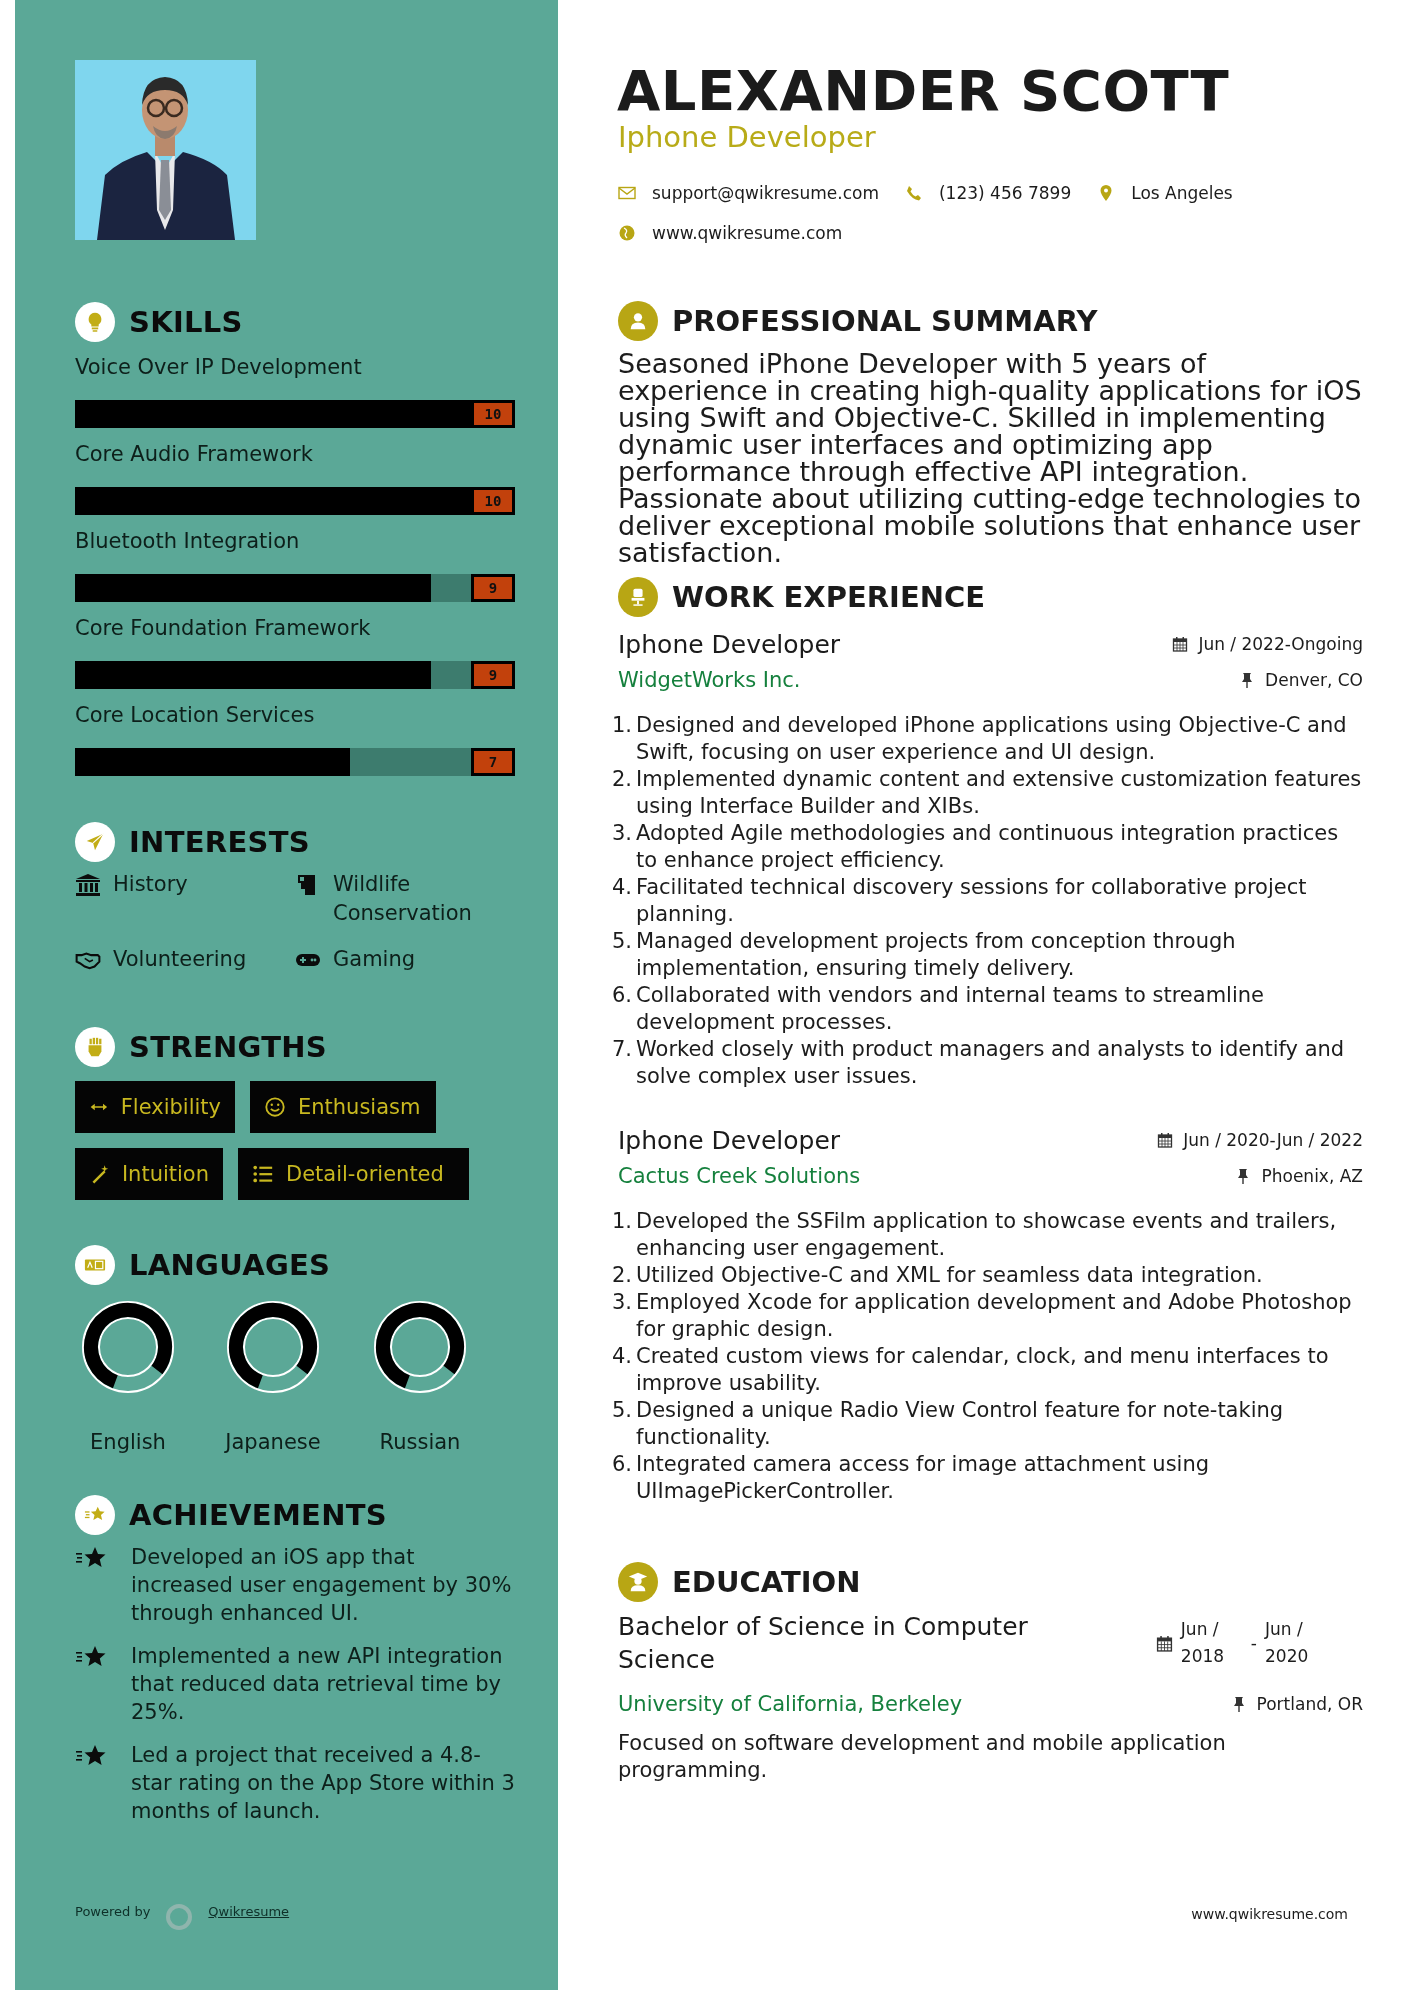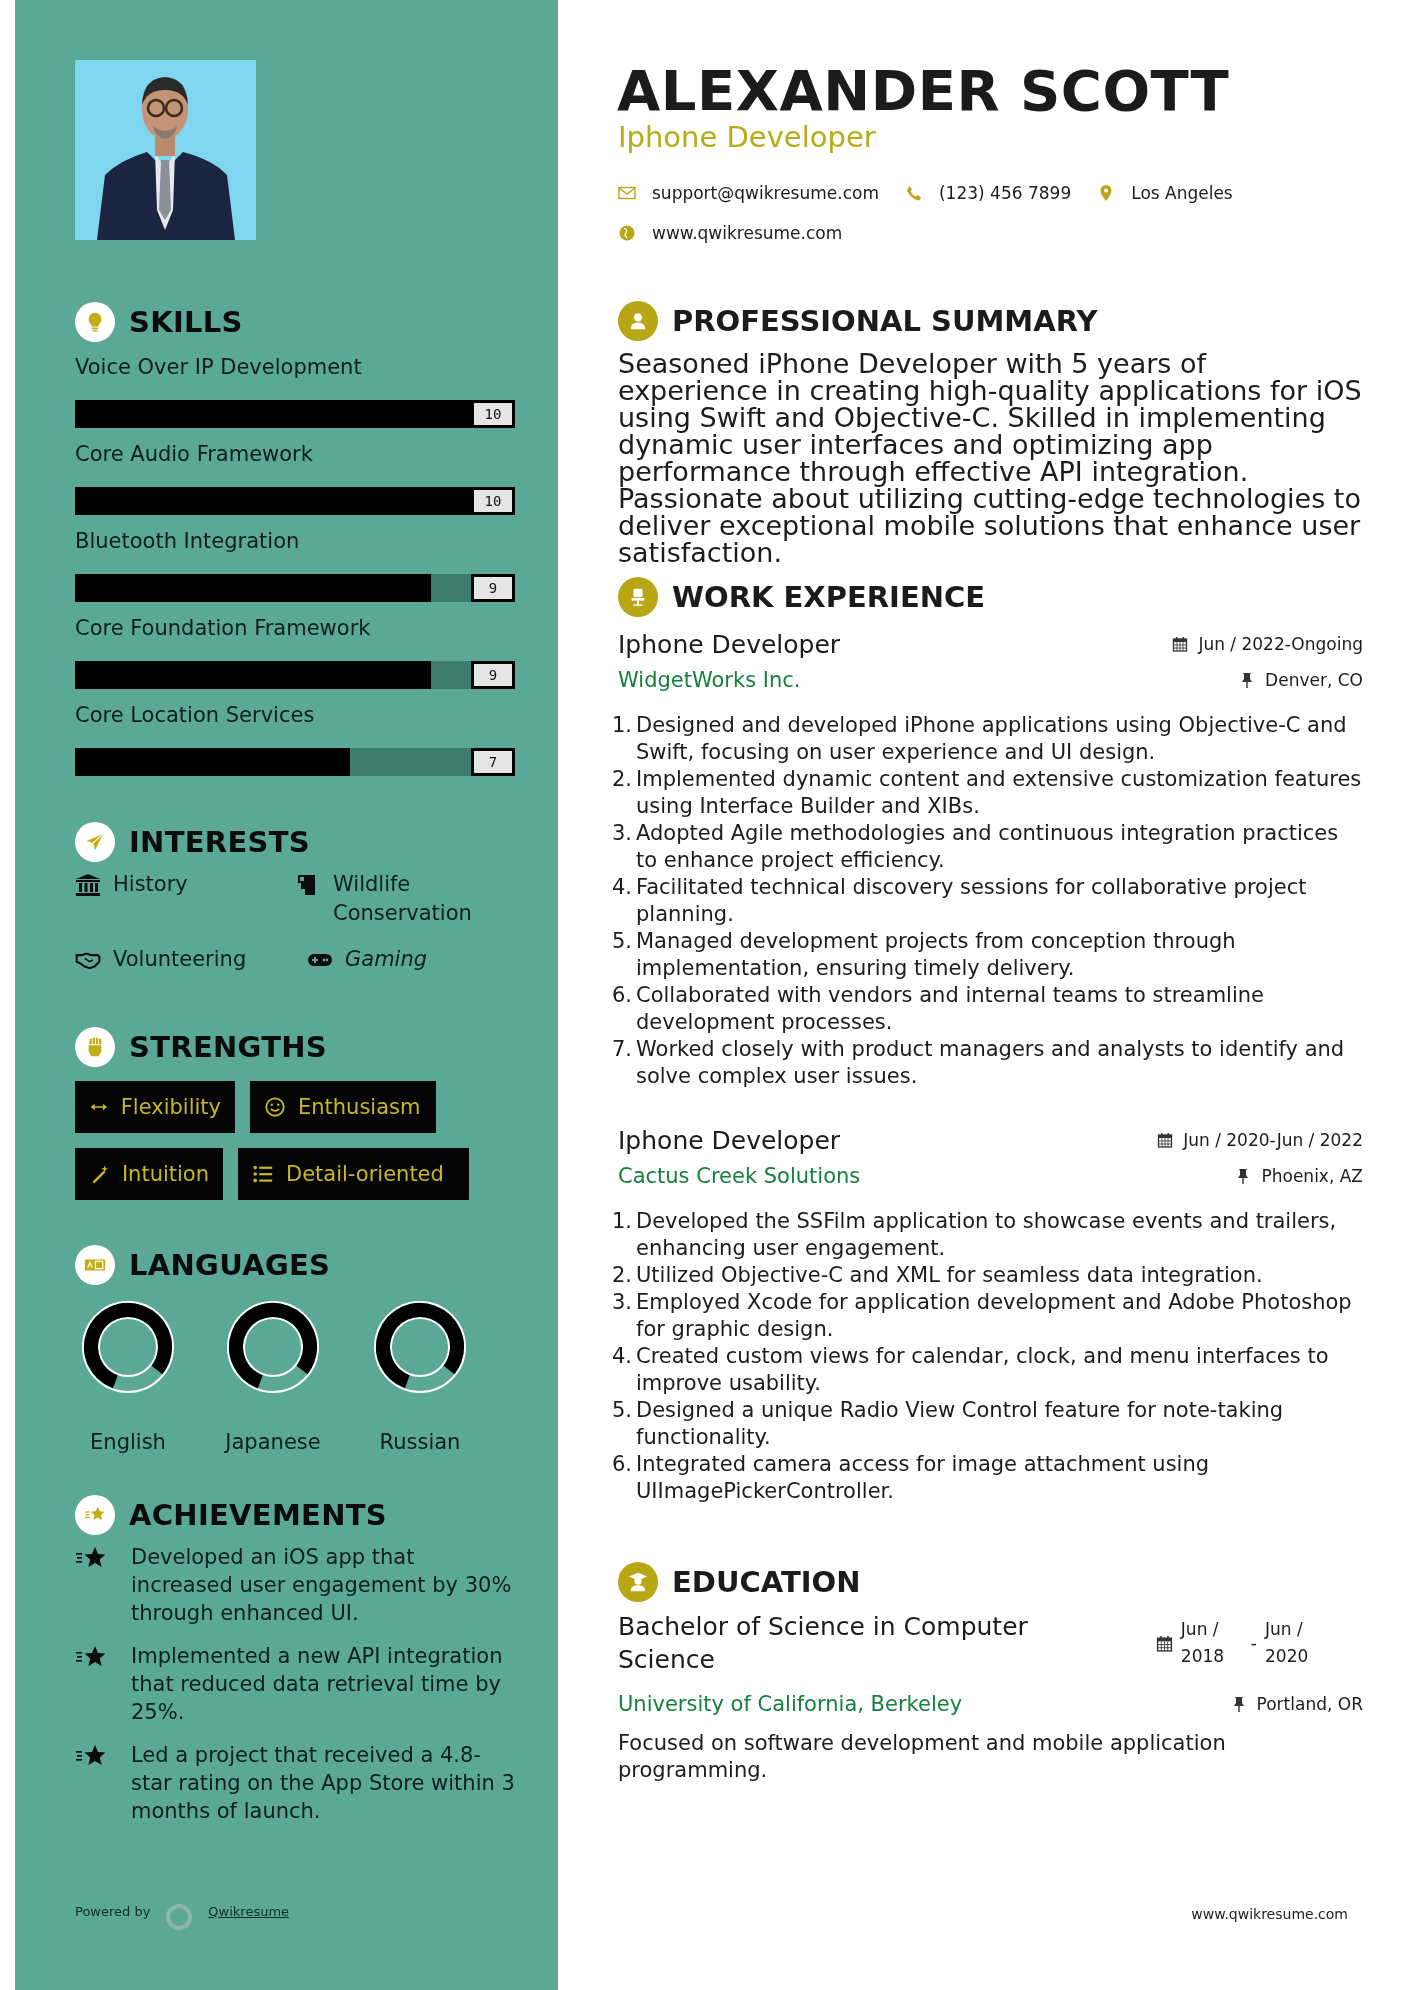--- a/index.html
+++ b/index.html
@@ -14,21 +14,21 @@
 
   .sec-head { position: absolute; left: 60px; display: flex; align-items: center; gap: 14px; }
   .sec-icon { width: 40px; height: 40px; border-radius: 50%; background: #ffffff; display: flex; align-items: center; justify-content: center; }
   .sec-icon svg { width: 22px; height: 22px; }
   .sec-title { font-family: "DejaVu Sans", sans-serif; font-weight: bold; font-size: 29px; color: #0b0b0b; letter-spacing: 0.3px; }
 
   .skill { position: absolute; left: 60px; width: 440px; }
   .skill-label { font-size: 21px; color: #0d1f1a; height: 30px; line-height: 30px; }
   .skill-bar { position: relative; margin-top: 18px; height: 28px; background: #3d7c6e; }
   .skill-fill { position: absolute; left: 0; top: 0; height: 28px; background: #000000; }
-  .skill-score { position: absolute; right: 0; top: 0; width: 44px; height: 28px; border: 3px solid #000; background: #e5e5e5; font-family: "DejaVu Sans Mono", monospace; font-weight: normal; font-size: 14px; text-align: center; line-height: 22px; color: #111; }
+  .skill-score { position: absolute; right: 0; top: 0; width: 44px; height: 28px; border: 3px solid #000; background: #c2410c; font-family: "DejaVu Sans Mono", monospace; font-weight: bold; font-size: 14px; text-align: center; line-height: 22px; color: #111; }
 
   .interest { position: absolute; display: flex; align-items: flex-start; gap: 12px; font-size: 21px; color: #0d1f1a; line-height: 29px; }
   .interest svg { width: 26px; height: 24px; margin-top: 3px; flex: 0 0 auto; }
 
   .strength { position: absolute; height: 52px; background: #050505; display: flex; align-items: center; gap: 12px; padding: 0 14px; color: #c8b820; font-size: 21px; }
   .strength svg { width: 22px; height: 22px; }
 
   .lang { position: absolute; width: 120px; text-align: center; }
   .lang svg { width: 94px; height: 94px; display: block; margin: 0 auto; }
   .lang-label { margin-top: 36px; font-size: 21px; color: #0d1f1a; }
@@ -173,21 +173,21 @@
     </svg>
     <span>Wildlife Conservation</span>
   </div>
   <div class="interest" style="left:60px; top:945px;">
     <svg viewBox="0 0 32 24">
       <path d="M2 6 L8 6 L14 4 L20 6 L28 6 L30 8 L30 14 L24 20 L18 22 L12 20 L6 16 L2 14 Z" fill="none" stroke="#0b0b0b" stroke-width="2.5"></path>
       <path d="M12 10 L18 14 L22 12" fill="none" stroke="#0b0b0b" stroke-width="2"></path>
     </svg>
     <span>Volunteering</span>
   </div>
-  <div class="interest" style="left:292px; top:945px;font-style:italic;">
+  <div class="interest" style="left:280px; top:945px;">
     <svg viewBox="0 0 26 24">
       <rect x="1" y="6" width="24" height="12" rx="6" fill="#0b0b0b"></rect>
       <rect x="5" y="11" width="6" height="2" fill="#5ba897"></rect>
         <rect x="7" y="9" width="2" height="6" fill="#5ba897"></rect>
       <circle cx="17" cy="12" r="1.4" fill="#5ba897"></circle>
         <circle cx="20" cy="12" r="1.4" fill="#5ba897"></circle>
     </svg>
     <span>Gaming</span>
   </div>
 

